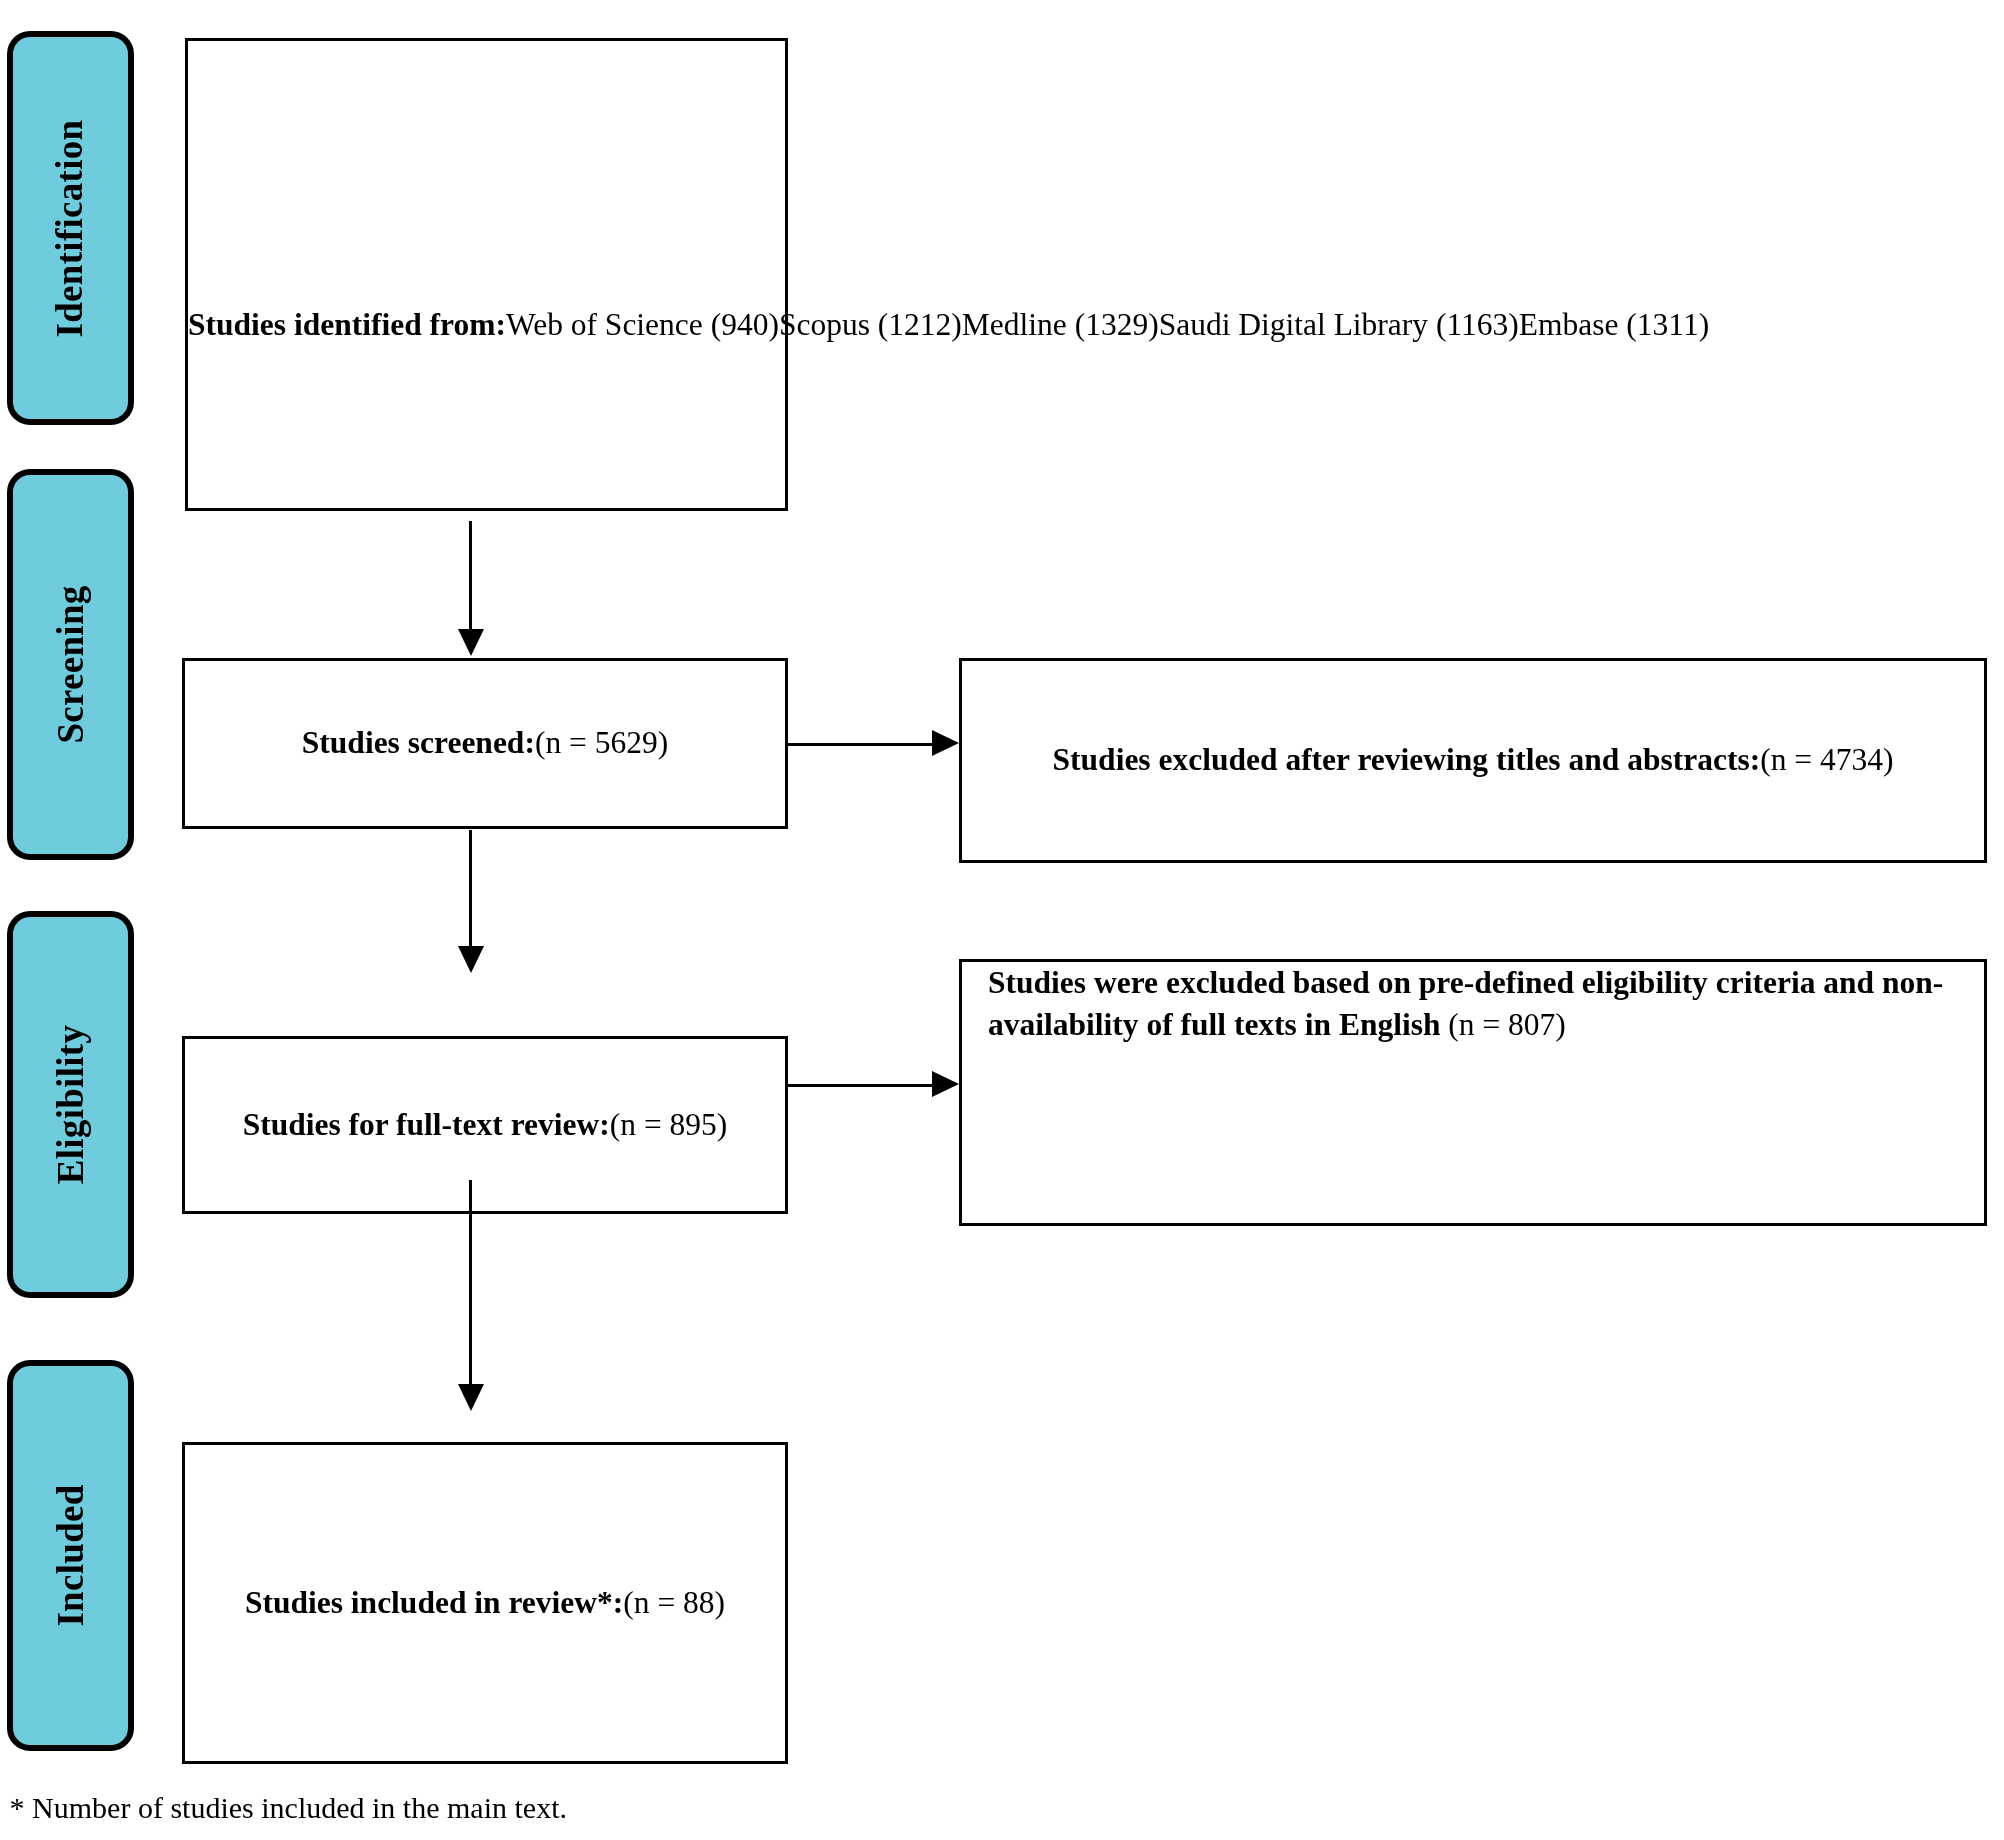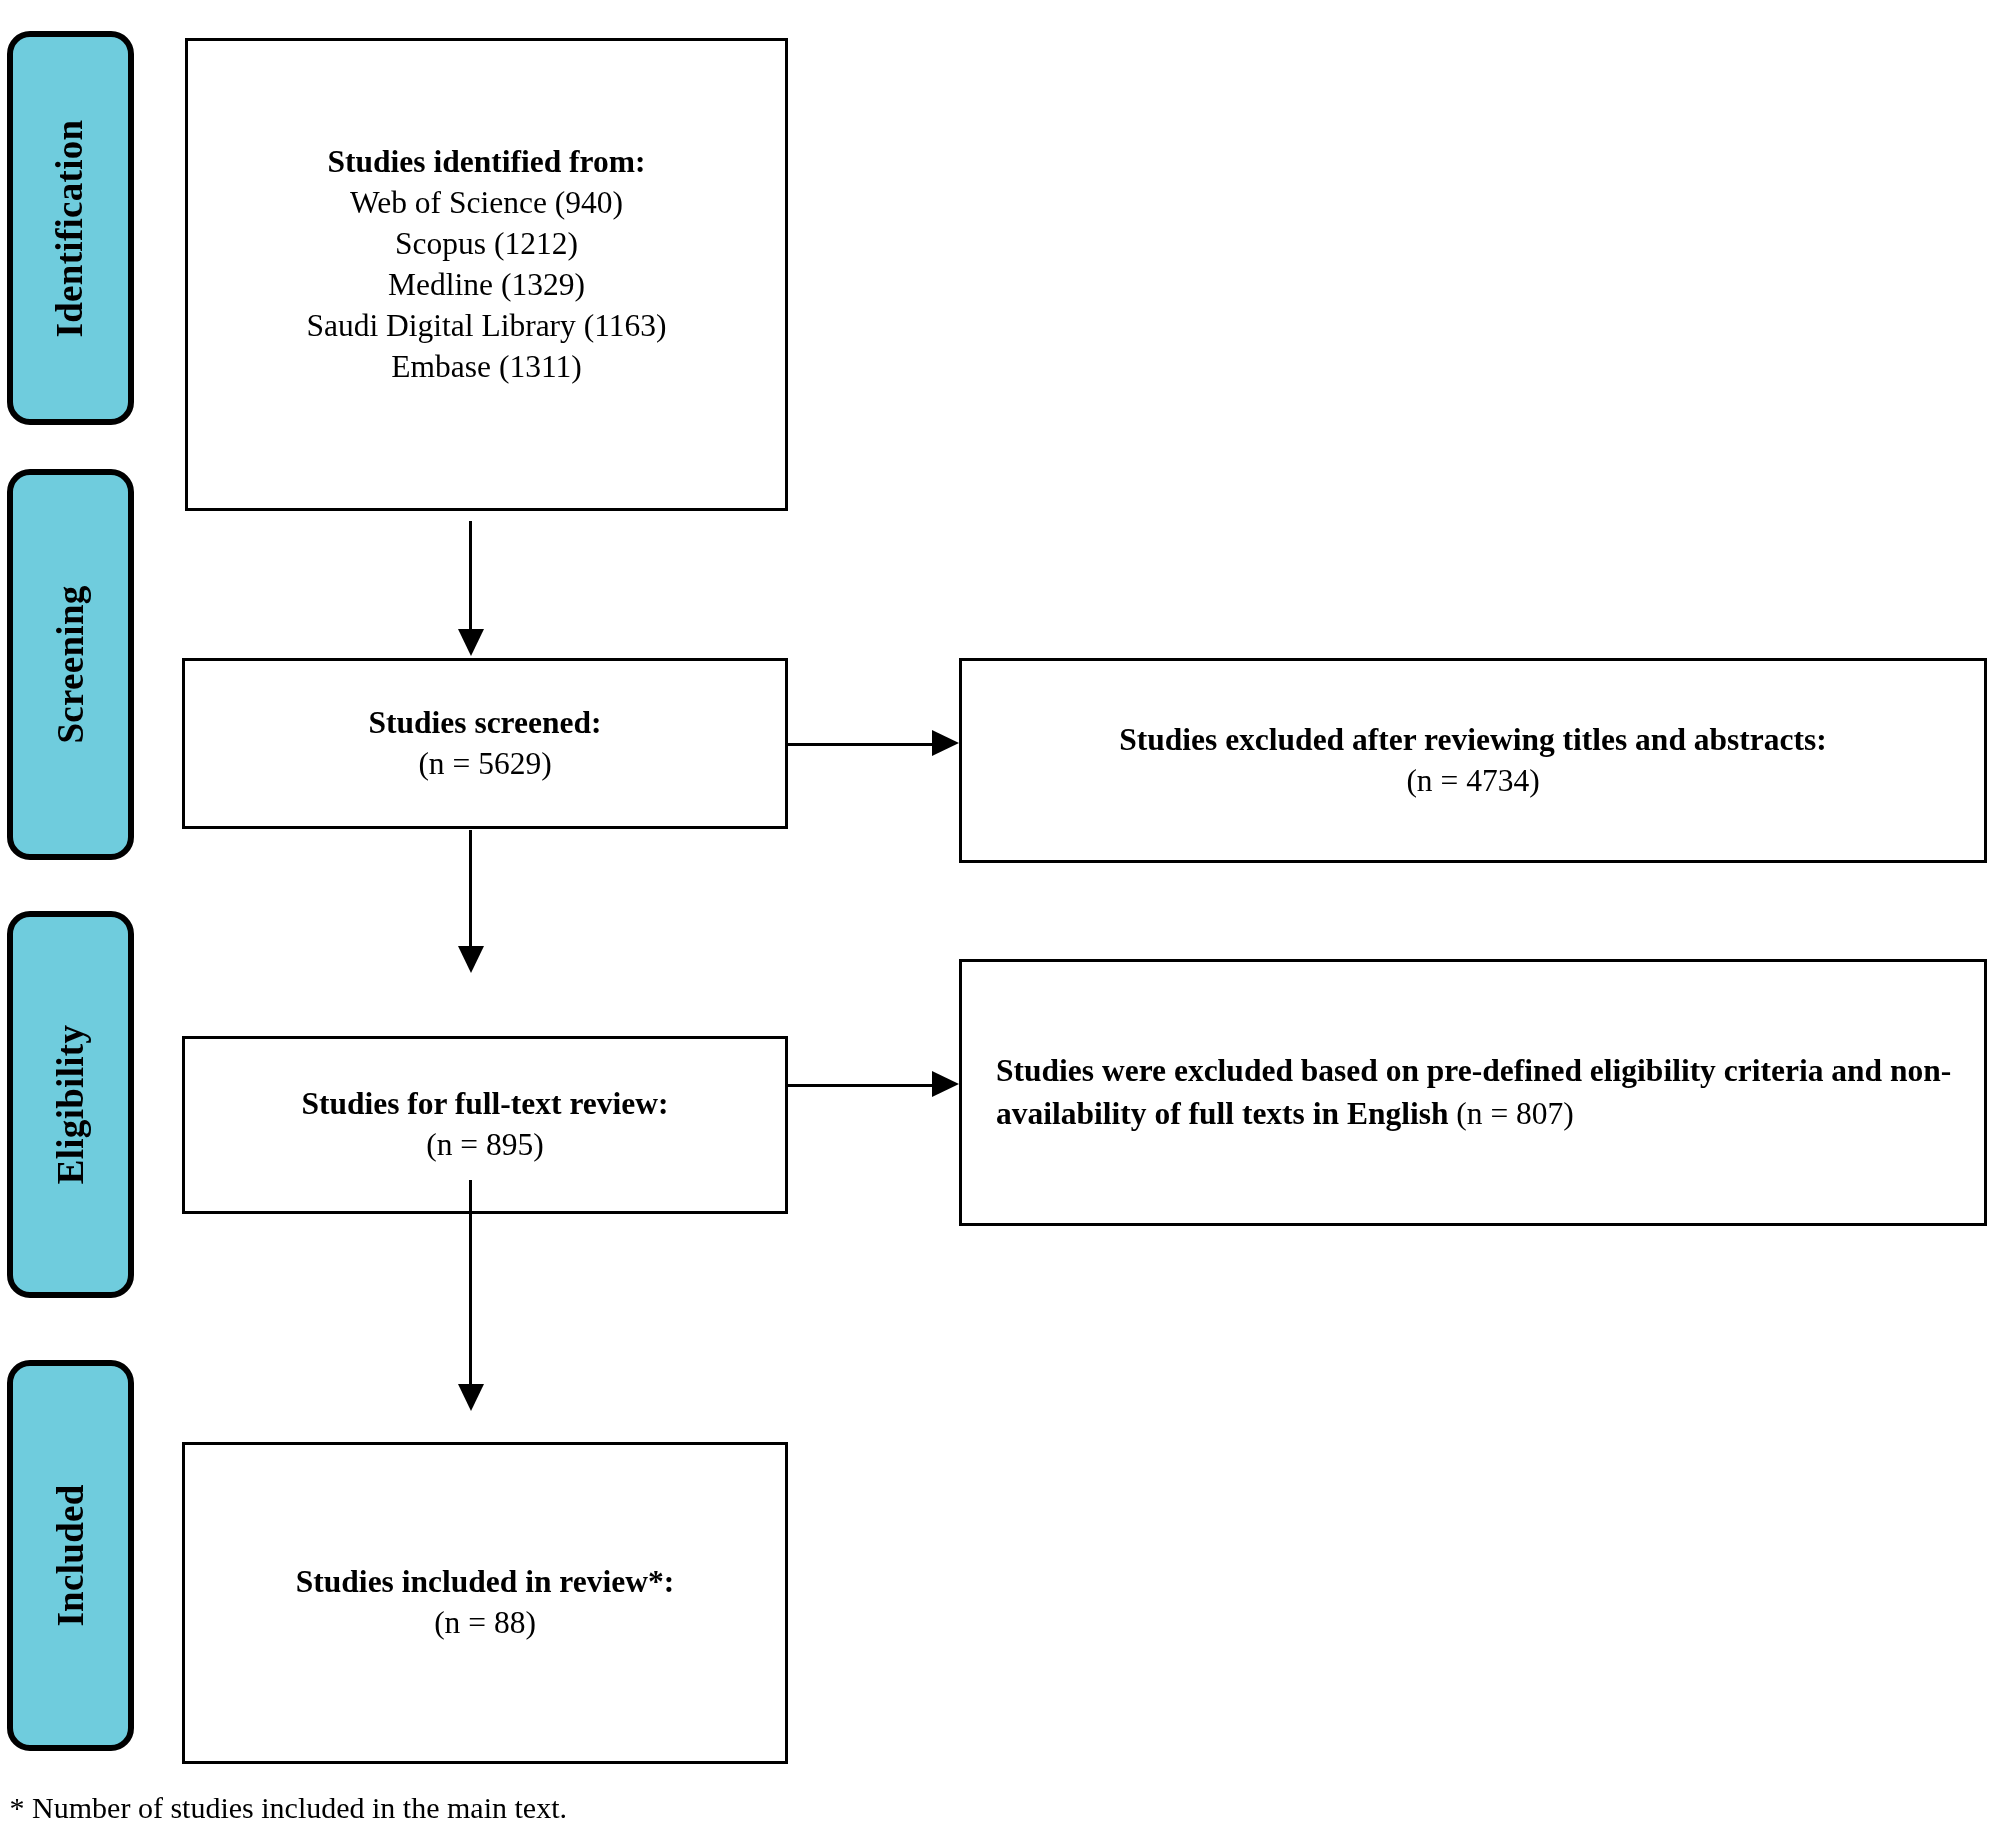--- a/index.html
+++ b/index.html
@@ -39,21 +39,20 @@
     color: #000000;
   }
 
   
   .flow-box {
     position: absolute;
     box-sizing: border-box;
     background: #ffffff;
     border: 3.4px solid #000000;
     display: flex;
-    flex-direction: column;
     justify-content: center;
   }
   .box-center { align-items: center; text-align: center; }
   .box-left   { align-items: stretch; text-align: left; }
 
   .line {
     font-size: 31.5px;
     line-height: 1.30;
     white-space: nowrap;
   }
@@ -153,21 +152,21 @@
   <div class="v-head" style="left:458px; top:946px;"></div>
 
   <div class="flow-box box-center" style="left:182px; top:1000px; width:606px; height:178px;margin-top:36px;">
     <div class="line b">Studies for full-text review:</div>
     <div class="line r">(n = 895)</div>
   </div>
 
   <div class="h-stem" style="left:788px; top:1084px; width:145px;"></div>
   <div class="h-head" style="left:932px; top:1071px;"></div>
 
-  <div class="flow-box box-left" style="left:959px; top:959px; width:1028px; height:267px;padding-left:8px;">
+  <div class="flow-box box-left" style="left:959px; top:959px; width:1028px; height:267px;">
     <div class="line-wrap pad-left">
       <span class="b">Studies were excluded based on pre-defined eligibility criteria and non-availability of full texts in </span><span class="b">English</span><span class="r"> (n = 807)</span>
     </div>
   </div>
 
   <div class="v-stem" style="left:469px; top:1180px; height:206px;"></div>
   <div class="v-head" style="left:458px; top:1384px;"></div>
 
   <div class="flow-box box-center" style="left:182px; top:1442px; width:606px; height:322px;">
     <div class="line b">Studies included in review*:</div>

